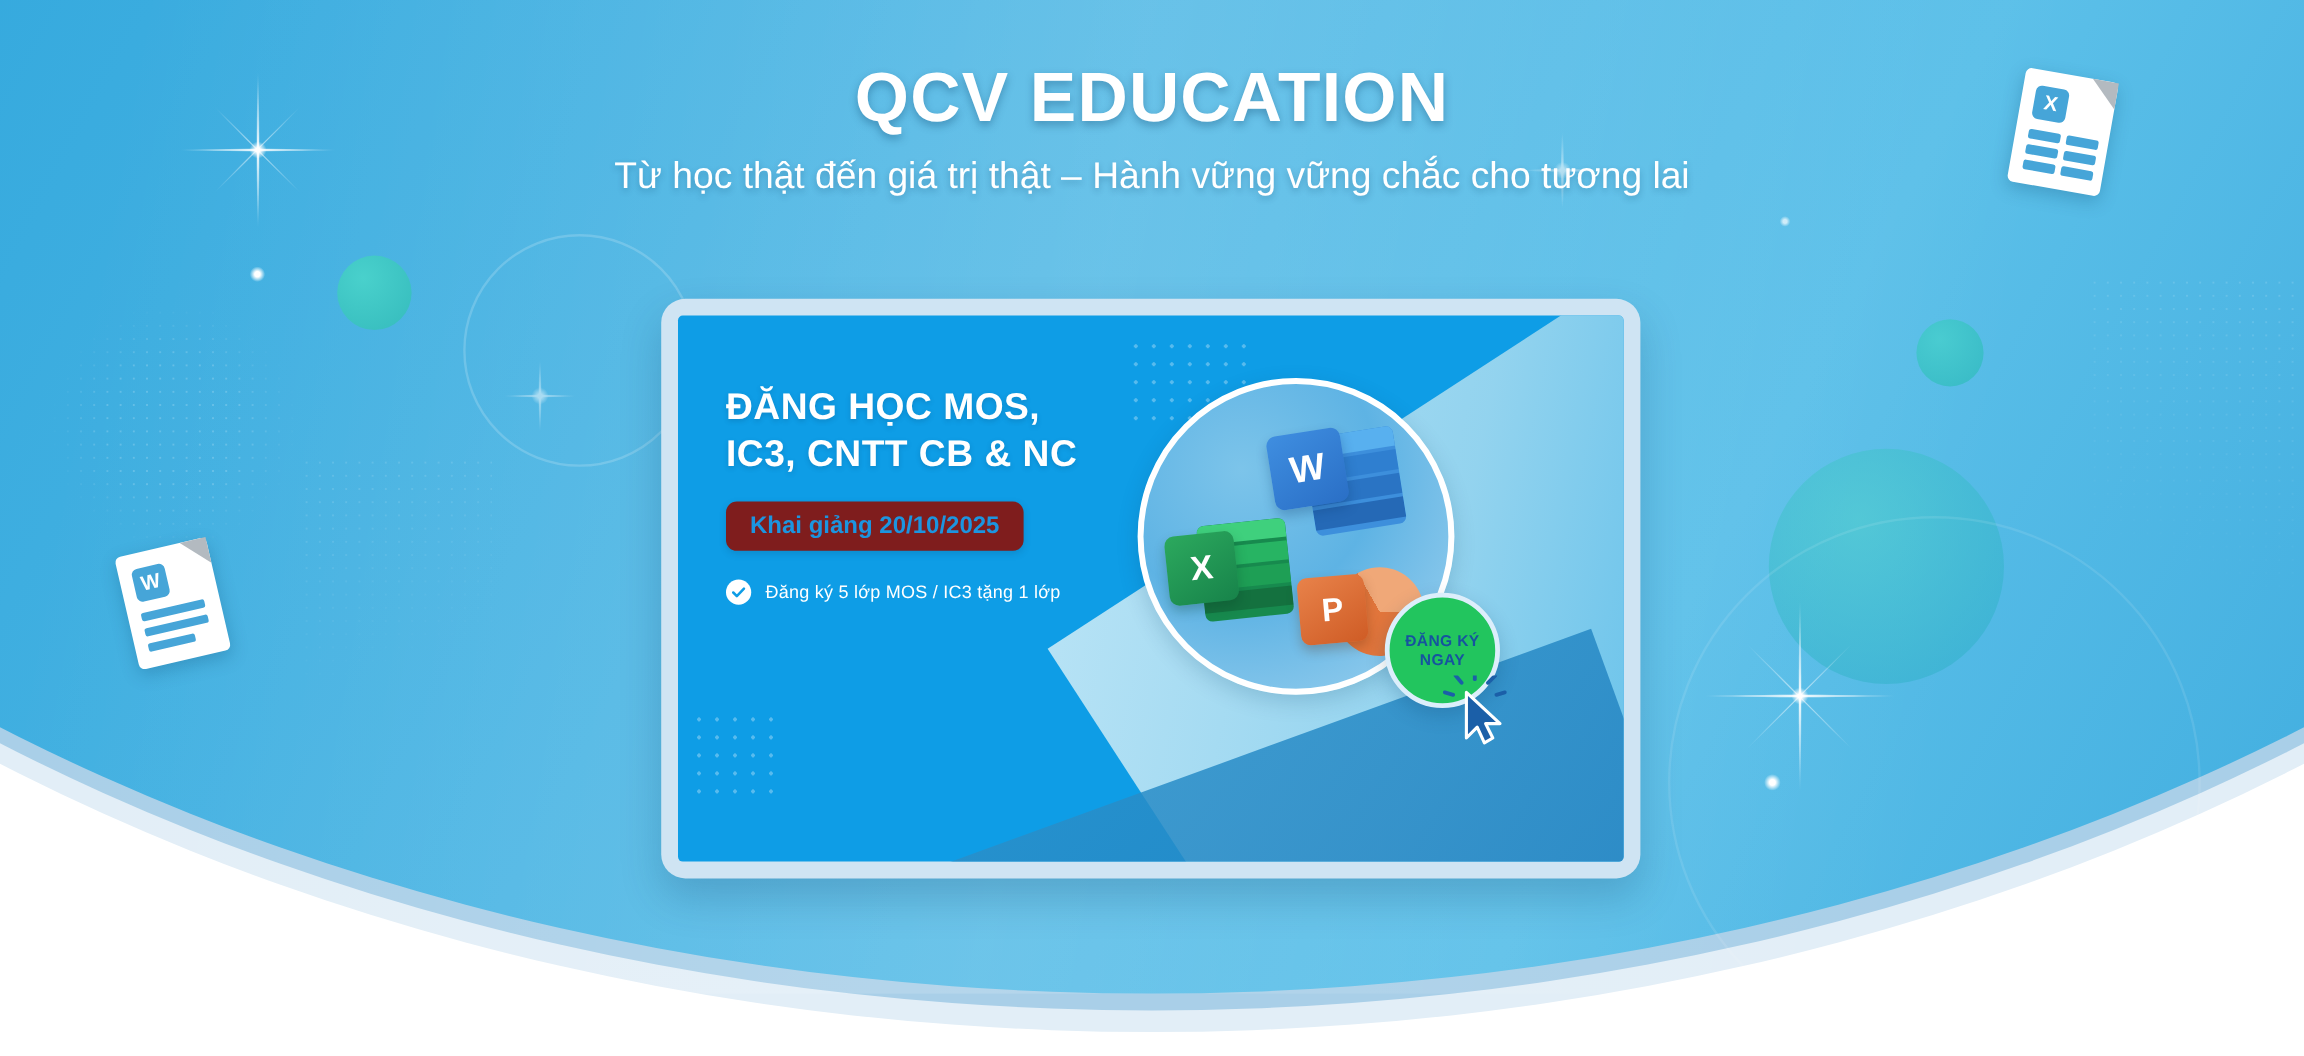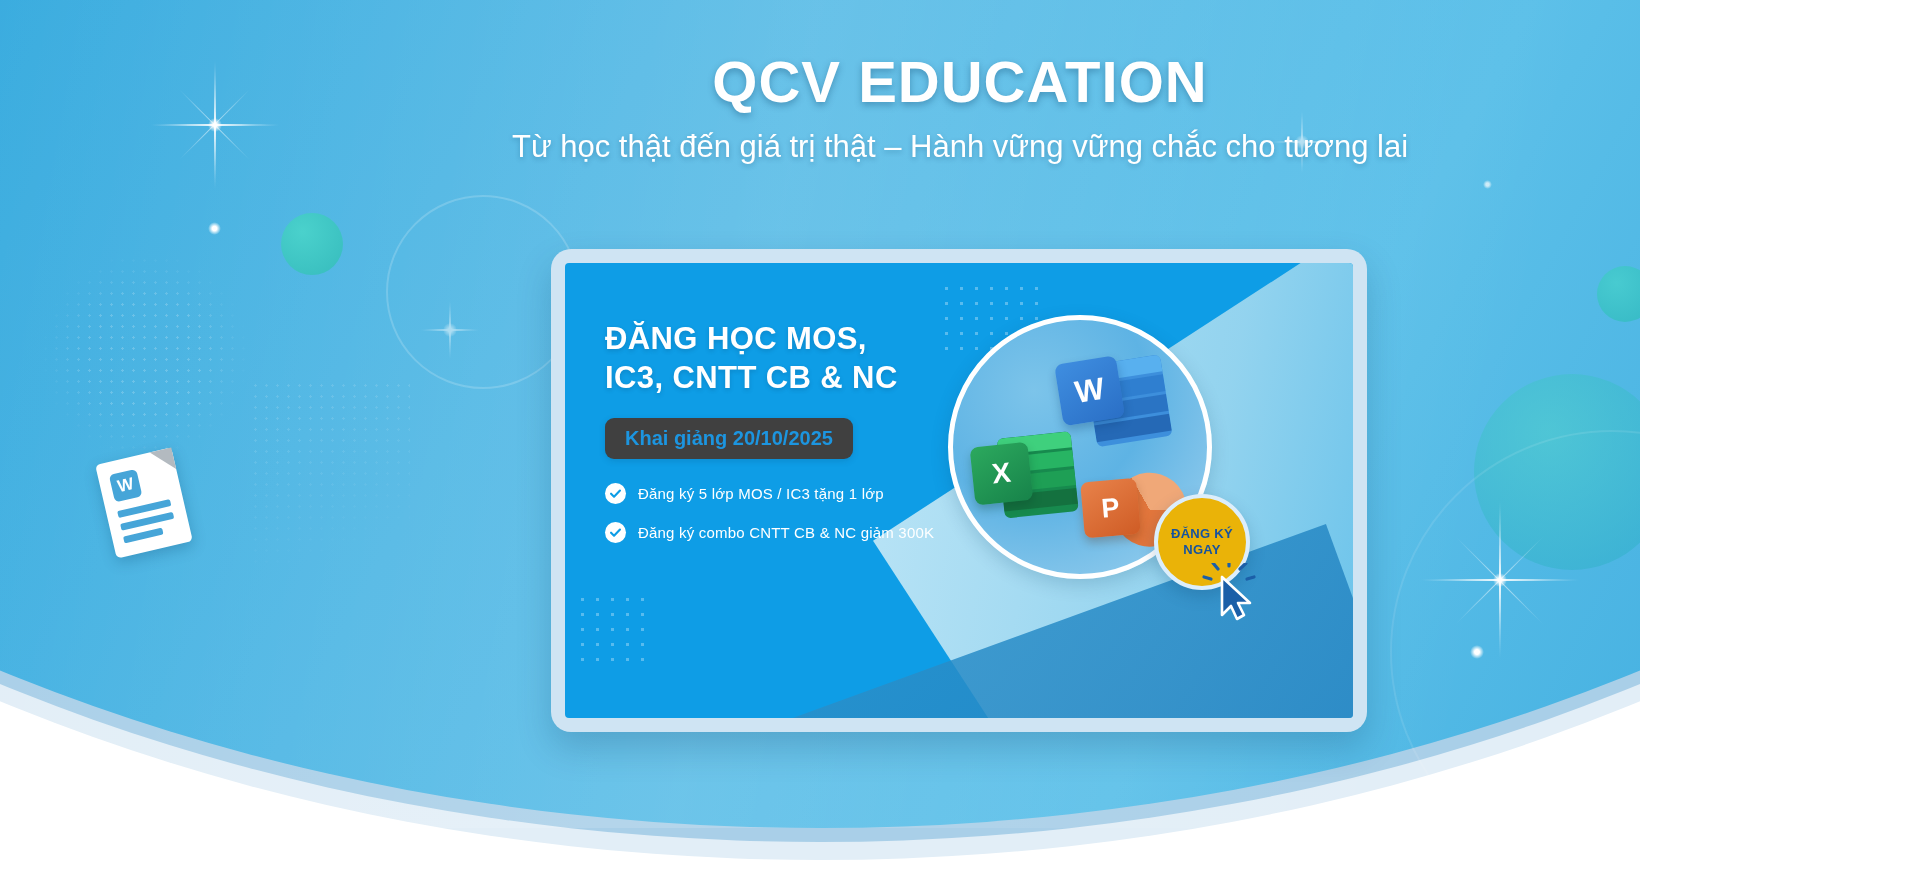--- a/index.html
+++ b/index.html
@@ -6,21 +6,21 @@
   body{font-family:"Liberation Sans",sans-serif;}
 
   #stage{
     position:relative;
     width:1920px;height:880px;
     overflow:hidden;
   }
 
   
   .banner-shell{
-    position:absolute;left:0;top:0;width:1640px;height:880px;
+    position:absolute;left:0;top:0;width:1920px;height:880px;
     overflow:hidden;
   }
   .arc{
     position:absolute;
     left:50%;
     transform:translateX(-50%);
     border-radius:50%;
   }
   
   .arc-outer{
@@ -156,21 +156,21 @@
   .card-dots-bl{left:10px;bottom:56px;width:70px;height:70px;}
 
   .card-body{position:absolute;left:40px;top:56px;width:390px;z-index:4;}
   .card-heading{
     margin:0;color:#ffffff;font-weight:700;font-size:31px;line-height:1.26;letter-spacing:.4px;
     text-shadow:0 2px 4px rgba(10,60,100,.22);
     font-family:"Liberation Sans",sans-serif;
   }
   .start-badge{
     display:inline-block;margin-top:21px;padding:9px 20px;border-radius:9px;
-    background:#404040;color:#1c95e0;font-weight:700;font-size:20px;
+    background:#7f1d1d;color:#1c95e0;font-weight:700;font-size:20px;
     box-shadow:0 2px 6px rgba(8,60,100,.18);
     font-family:"Liberation Sans",sans-serif;
   }
   .feature-list{margin:24px 0 0 0;padding:0;list-style:none;}
   .feature-item{display:flex;align-items:center;gap:12px;margin-bottom:18px;}
   .check-icon{
     flex:0 0 auto;width:21px;height:21px;border-radius:50%;background:#ffffff;
     display:flex;align-items:center;justify-content:center;
   }
   .check-icon svg{display:block;}
@@ -222,21 +222,21 @@
     background:conic-gradient(from -25deg,#f0a878 0deg 120deg,#e2763c 120deg 360deg);}
   .p-front{position:absolute;left:0;top:8px;width:56px;height:56px;border-radius:8px;
     background:linear-gradient(150deg,#e8824a,#cf5c25);
     box-shadow:0 5px 10px rgba(90,40,10,.28);
     color:#fff;font-weight:700;font-size:27px;line-height:56px;text-align:center;
     font-family:"Liberation Sans",sans-serif;}
 
   
   .cta-circle{
     position:absolute;left:589px;top:231px;width:96px;height:96px;border-radius:50%;
-    background:#eab308;border:4px solid #dceefb;box-sizing:border-box;z-index:7;
+    background:#22c55e;border:4px solid #dceefb;box-sizing:border-box;z-index:7;
     display:flex;flex-direction:column;align-items:center;justify-content:center;
     box-shadow:0 6px 16px rgba(8,60,100,.22);
   }
   .cta-line{color:#16539f;font-weight:700;font-size:13px;line-height:1.25;letter-spacing:.3px;
     font-family:"Liberation Sans",sans-serif;}
   .cursor-wrap{position:absolute;left:637px;top:300px;width:56px;height:60px;z-index:8;}
 </style>
 </head>
 <body>
 
@@ -338,28 +338,20 @@
           <div class="start-badge">Khai giảng 20/10/2025</div>
 
           <ul class="feature-list">
             <li class="feature-item">
               <span class="check-icon">
                 <svg width="13" height="13" viewBox="0 0 16 16">
                     <path d="M2.5 8.3 L6.2 12 L13.5 4.4" fill="none" stroke="#0e9de6" stroke-width="2.6" stroke-linecap="round" stroke-linejoin="round"></path>
                   </svg>
               </span>
               <span class="feature-text">Đăng ký 5 lớp MOS / IC3 tặng 1 lớp</span>
-            </li>
-            <li class="feature-item">
-              <span class="check-icon">
-                <svg width="13" height="13" viewBox="0 0 16 16">
-                    <path d="M2.5 8.3 L6.2 12 L13.5 4.4" fill="none" stroke="#0e9de6" stroke-width="2.6" stroke-linecap="round" stroke-linejoin="round"></path>
-                  </svg>
-              </span>
-              <span class="feature-text">Đăng ký combo CNTT CB &amp; NC giảm 300K</span>
             </li>
           </ul>
         </div>
 
         <div class="office-circle">
           <div class="office-icon ic-word">
             <div class="w-back">
               <span class="bar b1"></span>
                 <span class="bar b2"></span>
                 <span class="bar b3"></span>

